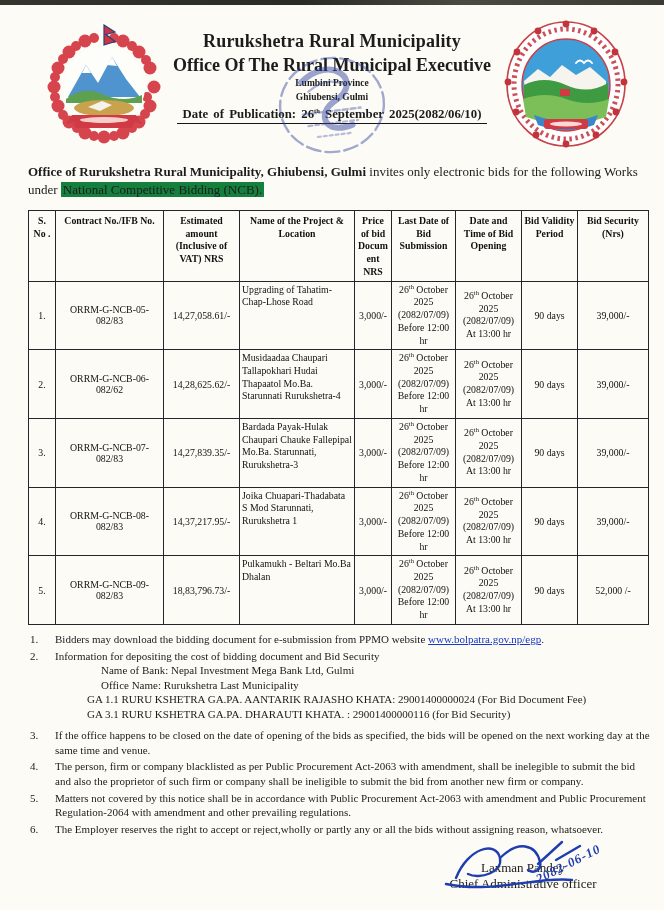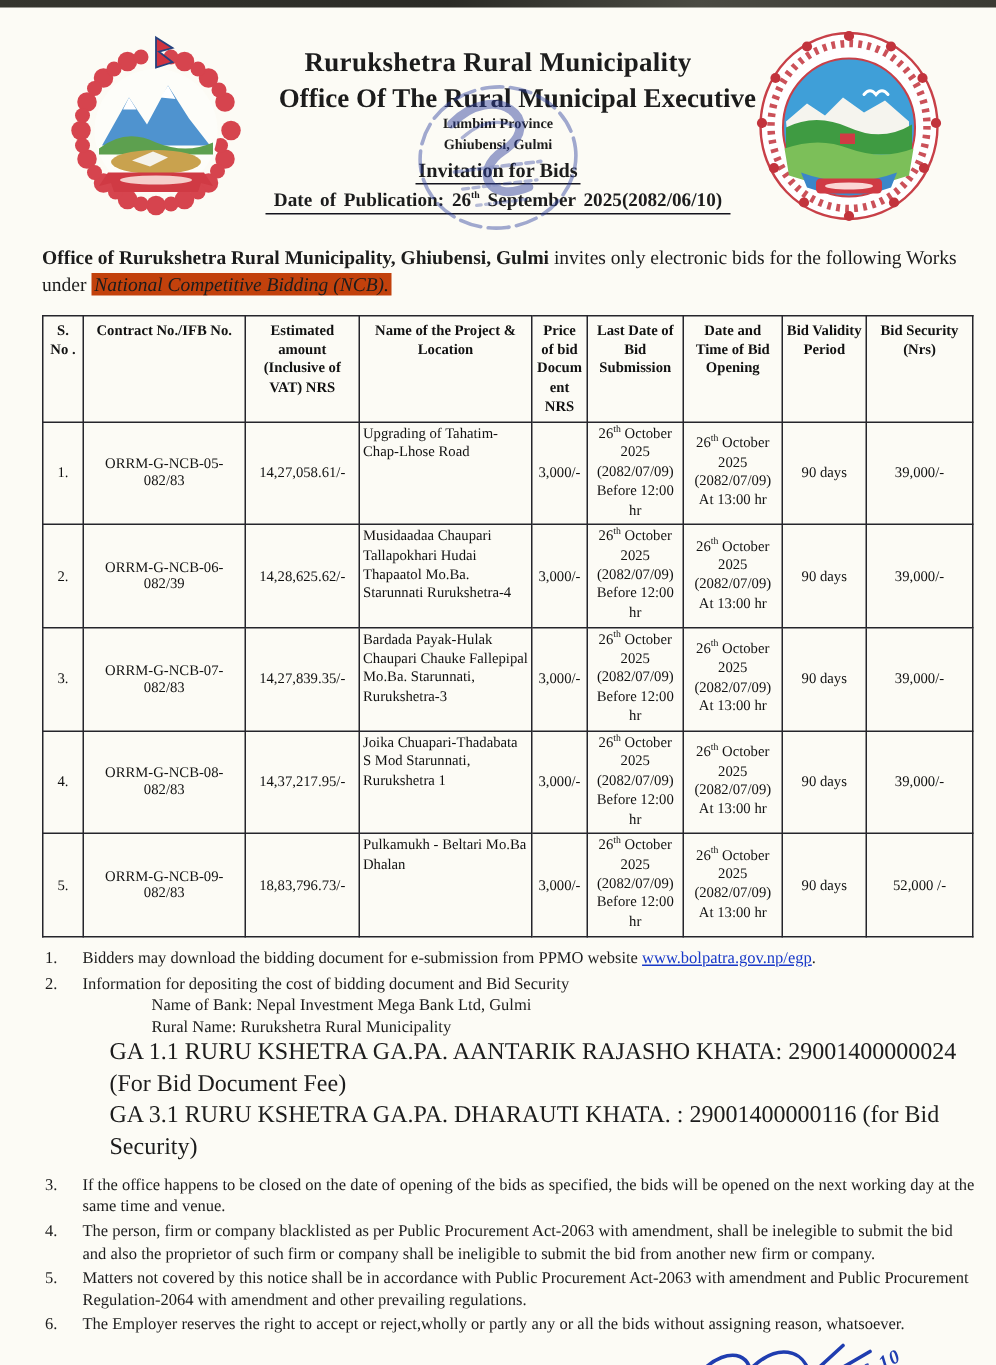--- a/index.html
+++ b/index.html
@@ -9,51 +9,51 @@
     font-family:"Liberation Serif","DejaVu Serif",serif;
   }
   .top-strip{height:5px;width:100%;
     background:linear-gradient(90deg,#35352e 0%,#2b2b26 45%,#4a4a42 70%,#3a3a33 100%);}
   
   .header{position:relative;height:150px;padding-left:44px;}
   .logo-left{position:absolute;left:44px;top:18px;width:120px;height:122px;}
   .logo-right{position:absolute;right:36px;top:14px;width:124px;height:130px;}
   .header-text{position:absolute;left:160px;right:160px;top:26px;text-align:center;}
   .h-muni{font-size:18px;font-weight:bold;letter-spacing:.2px;}
-  .h-office{font-size:18px;font-weight:bold;margin-top:3px;text-align:right;}
+  .h-office{font-size:18px;font-weight:bold;margin-top:3px;}
   .h-addr{font-size:9.5px;font-weight:bold;margin-top:2px;line-height:1.25;}
   .h-invite{display:inline-block;font-size:13.5px;font-weight:bold;
     border-bottom:1.6px solid #14141d;margin-top:2px;padding:0 2px 0px 2px;}
   .h-pub{display:inline-block;font-size:12.8px;font-weight:bold;
     border-bottom:1.6px solid #14141d;margin-top:3px;padding:0 6px 1px 6px;word-spacing:2px;}
   .stamp{position:absolute;left:252px;top:44px;width:160px;height:112px;
     opacity:.55;transform:rotate(-7deg);pointer-events:none;}
   
   .intro{margin:8px 20px 0 28px;font-size:13px;line-height:1.42;}
   .intro b{font-weight:bold;}
-  .hl{background:#c2410c;padding:0 2px;font-style:italic;}
+  .hl{background:#15803d;padding:0 2px;}
   
   table.bids{border-collapse:collapse;table-layout:fixed;width:620px;
     margin:10px 0 0 28px;font-size:9.8px;color:#111;}
   table.bids th,table.bids td{border:1.2px solid #25252b;padding:2px 2px;overflow:hidden;}
   table.bids th{font-weight:bold;text-align:center;vertical-align:top;padding-top:4px;line-height:1.3;font-family:Liberation Serif, serif;}
   table.bids thead tr{height:64px;}
   table.bids tbody tr{height:63px;}
   td.col0,td.col1,td.col2,td.col4,td.col6,td.col7,td.col8{text-align:center;vertical-align:middle;}
   td.col3{text-align:left;vertical-align:top;padding-left:4px;line-height:1.3;}
   td.col5{text-align:center;vertical-align:top;line-height:1.3;}
   td.col6{line-height:1.3;}
   sup{font-size:6.5px;line-height:0;}
   
   .notes{margin:7px 14px 0 30px;font-size:11px;line-height:1.33;}
   .note{display:flex;margin-top:2px;}
   .note-num{flex:none;width:25px;}
   .note-body{flex:1;font-family:Liberation Serif, serif;}
   .subline.bank{margin-left:46px;}
-  .subline.acct{margin-left:18px;font-size:16px;line-height:1.3;}
+  .subline.acct{margin-left:32px;font-size:11px;line-height:1.3;}
   .note-body .subline:last-child{margin-bottom:5px;}
   .note-after{margin-left:8px;margin-top:1px;}
   a.doclink{color:#1738c8;text-decoration:underline;cursor:pointer;}
   
   .sig-area{position:relative;height:100px;}
   .sig-block{position:absolute;right:16px;top:24px;width:250px;text-align:center;}
   .sig-name{font-size:13px;}
   .sig-title{font-size:13px;}
   .sig-scribble{position:absolute;right:40px;top:-26px;width:170px;height:62px;}
   .sig-date{position:absolute;right:44px;top:-4px;color:#1f3db0;
@@ -141,21 +141,20 @@
       <rect x="40" y="100" width="44" height="10" rx="3" fill="#d03a44"></rect>
       <ellipse cx="62" cy="105" rx="16" ry="2.4" fill="#ffe9e5" opacity=".9"></ellipse>
     </svg>
   </div>
 
   <div class="header-text">
     <div class="h-muni">Rurukshetra Rural Municipality</div>
     <div class="h-office">Office Of The Rural Municipal Executive</div>
     <div class="h-addr">Lumbini Province</div>
     <div class="h-addr">Ghiubensi, Gulmi</div>
-    <div><span class="h-invite">Invitation for Bids</span></div>
     <div><span class="h-pub">Date of  Publication: 26<sup>th</sup> September  2025(2082/06/10)</span></div>
   </div>
 
   <div class="stamp">
     <svg viewBox="0 0 160 112" width="160" height="112">
       <g stroke="#2b3d9b" fill="none" stroke-linecap="round">
         <ellipse cx="80" cy="56" rx="52" ry="47" stroke-width="2.4" stroke-dasharray="14 5" opacity=".8"></ellipse>
         <path d="M52,30 C84,4 116,36 84,52 C62,63 70,86 98,78" stroke-width="6" opacity=".85"></path>
         <path d="M58,40 q20,-14 38,-2" stroke-width="2.2" opacity=".7"></path>
         <path d="M50,62 h58" stroke-width="2.4" stroke-dasharray="5 3" opacity=".7"></path>
@@ -200,21 +199,21 @@
         <td class="col2">14,27,058.61/-</td>
         <td class="col3">Upgrading of Tahatim-Chap-Lhose Road</td>
         <td class="col4">3,000/-</td>
         <td class="col5">26<sup>th</sup> October 2025 (2082/07/09) Before 12:00 hr</td>
         <td class="col6">26<sup>th</sup> October 2025 (2082/07/09) At  13:00 hr</td>
         <td class="col7">90 days</td>
         <td class="col8">39,000/-</td>
       </tr>
       <tr>
         <td class="col0">2.</td>
-        <td class="col1">ORRM-G-NCB-06-082/39</td>
+        <td class="col1">ORRM-G-NCB-06-082/62</td>
         <td class="col2">14,28,625.62/-</td>
         <td class="col3">Musidaadaa Chaupari Tallapokhari Hudai Thapaatol Mo.Ba. Starunnati Rurukshetra-4</td>
         <td class="col4">3,000/-</td>
         <td class="col5">26<sup>th</sup> October 2025 (2082/07/09) Before 12:00 hr</td>
         <td class="col6">26<sup>th</sup> October 2025 (2082/07/09) At  13:00 hr</td>
         <td class="col7">90 days</td>
         <td class="col8">39,000/-</td>
       </tr>
       <tr>
         <td class="col0">3.</td>
@@ -257,21 +256,21 @@
       <span class="note-num">1.</span>
       <div class="note-body">
         <div><span>Bidders may download the bidding document for e-submission from PPMO website </span><a class="doclink" href="#">www.bolpatra.gov.np/egp</a><span>.</span></div>
       </div>
     </div>
     <div class="note">
       <span class="note-num">2.</span>
       <div class="note-body">
         <div><span>Information for depositing the cost of bidding document and Bid Security</span></div>
         <div class="subline bank">Name of Bank: Nepal Investment Mega Bank Ltd, Gulmi</div>
-        <div class="subline bank">Rural Name: Rurukshetra Rural Municipality</div>
+        <div class="subline bank">Office Name: Rurukshetra Last Municipality</div>
         <div class="subline acct">GA 1.1 RURU KSHETRA GA.PA. AANTARIK RAJASHO KHATA: 29001400000024 (For Bid Document Fee)</div>
         <div class="subline acct">GA 3.1 RURU KSHETRA GA.PA. DHARAUTI KHATA. : 29001400000116 (for Bid Security)</div>
       </div>
     </div>
     <div class="note">
       <span class="note-num">3.</span>
       <div class="note-body">
         <div><span>If the office happens to be closed on the date of opening of the bids as specified, the bids will be opened on the next working day at the same time and venue.</span></div>
       </div>
     </div>

